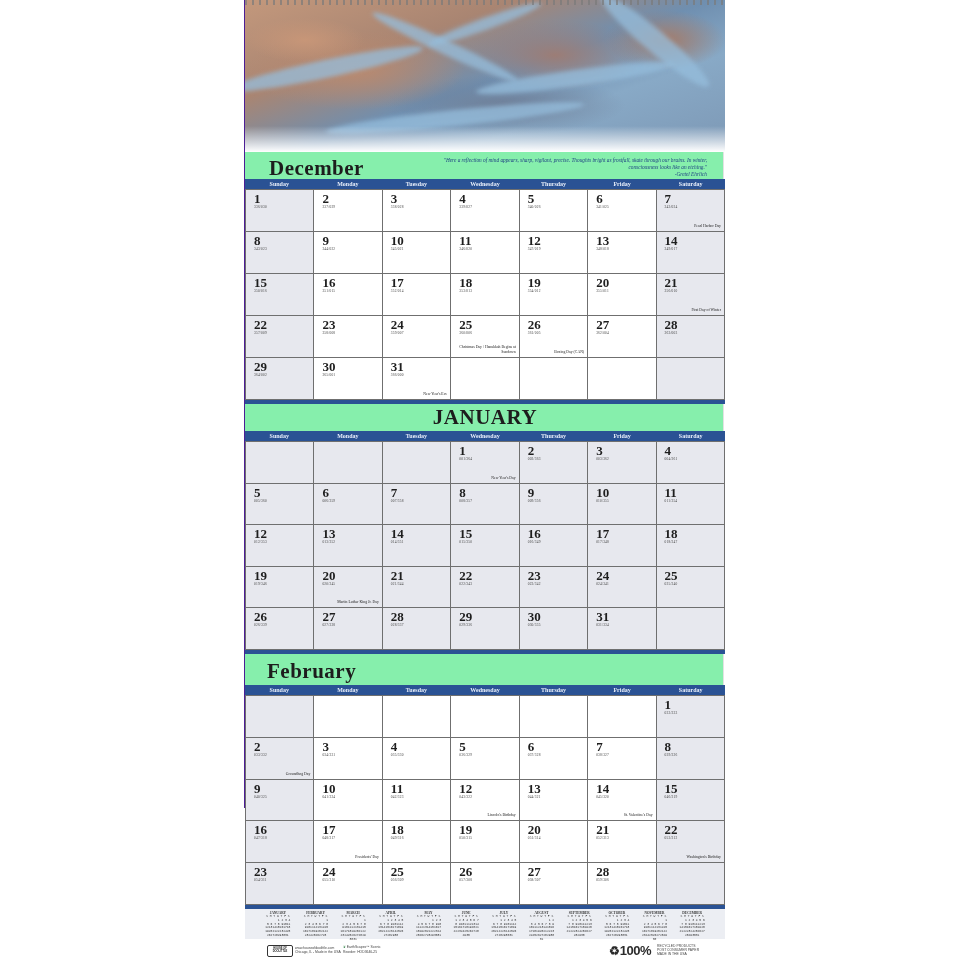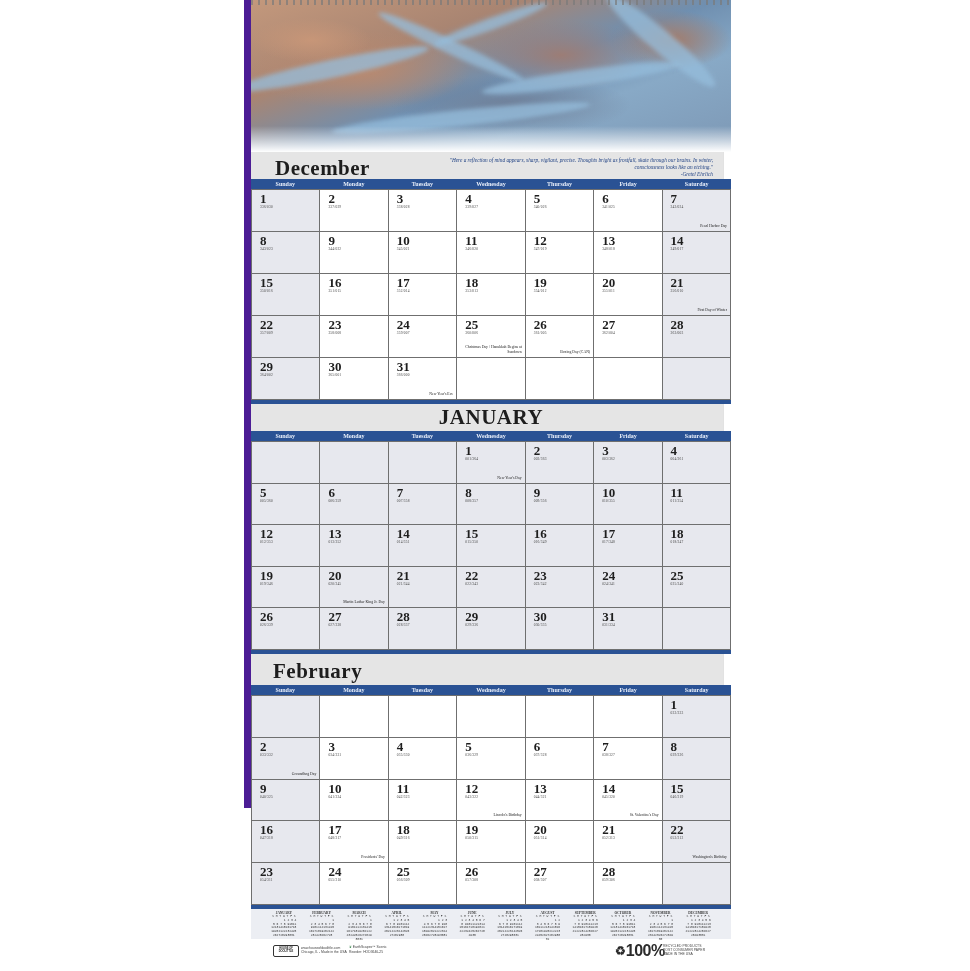--- a/index.html
+++ b/index.html
@@ -1,17 +1,17 @@
 <!DOCTYPE html>
 <html><head>
 <meta charset="utf-8">
 <style>
   html, body { margin:0; padding:0; background:#ffffff; }
   body { width:970px; height:971px; position:relative; overflow:hidden; font-family:"Liberation Serif", "DejaVu Serif", serif; }
-  .page { position:absolute; left:244px; top:0; width:480px; height:808px; background:#e5e5e5; border-left:7px solid #4c1d95; border-right:1px solid #e2e2e2; box-sizing:border-box; }
+  .page { position:absolute; left:244px; top:0; width:480px; height:808px; background:#86efac; border-left:1px solid #4c1d95; border-right:1px solid #e2e2e2; box-sizing:border-box; }
   .photo { position:absolute; left:0; top:0; width:480px; height:152px; overflow:hidden;
     background:
       radial-gradient(ellipse 60px 22px at 60px 40px, #c79678 0%, rgba(199,150,120,0) 100%),
       radial-gradient(ellipse 110px 40px at 110px 70px, #b98a70 0%, rgba(185,138,112,0) 100%),
       radial-gradient(ellipse 90px 35px at 310px 55px, #9c7d76 0%, rgba(156,125,118,0) 100%),
       radial-gradient(ellipse 60px 30px at 420px 40px, #a47c6a 0%, rgba(164,124,106,0) 100%),
       radial-gradient(ellipse 120px 30px at 260px 105px, #6e7f98 0%, rgba(110,127,152,0) 100%),
       linear-gradient(160deg, #c3987c 0%, #a98572 30%, #6f8fb0 52%, #88a9c6 70%, #7d98b5 100%);
   }
   .photo .river { position:absolute; border-radius:50%; background:rgba(150,190,220,0.75); filter:blur(2px); }
@@ -36,21 +36,21 @@
   .mini .mm { text-align:center; }
   .mini .mm .mname { font-size:3.4px; color:#333; font-weight:bold; }
   .mini .mm .mdays { font-family:"Liberation Mono", monospace; font-size:3px; line-height:3.8px; color:#333; white-space:pre; }
   .footer { position:absolute; left:0; top:939px; width:480px; height:32px; }
   .brand-logo { position:absolute; left:22px; top:6px; width:24px; height:9px; border:1.5px solid #333; border-radius:2px; font-family:"Liberation Sans", sans-serif; font-size:4px; font-weight:bold; line-height:9px; text-align:center; color:#222; }
   .brand-text { position:absolute; left:50px; top:7px; font-family:"Liberation Sans", sans-serif; font-size:3.4px; color:#444; line-height:4px; }
   .eco-text { position:absolute; left:98px; top:6px; font-family:"Liberation Sans", sans-serif; font-size:3.4px; color:#444; line-height:4.5px; }
   .eco-text .leaf { color:#3f8a52; }
   .recycle { position:absolute; left:364px; top:2px; font-family:"Liberation Sans", sans-serif; font-weight:bold; color:#2b2b2b; }
   .recycle .sym { font-size:12px; vertical-align:middle; }
-  .recycle .pct { font-size:16px; vertical-align:middle; letter-spacing:-0.5px; }
+  .recycle .pct { font-size:13px; vertical-align:middle; letter-spacing:-0.5px; }
   .recycle-text { position:absolute; left:412px; top:5px; font-family:"Liberation Sans", sans-serif; font-size:3.4px; color:#444; line-height:4px; }
 </style>
 </head>
 <body>
 
 <div class="page">
 
   <div class="photo">
     <div class="river" style="left:-20px;top:60px;width:200px;height:18px;transform:rotate(-12deg);"></div>
     <div class="river" style="left:120px;top:40px;width:160px;height:14px;transform:rotate(25deg);"></div>

